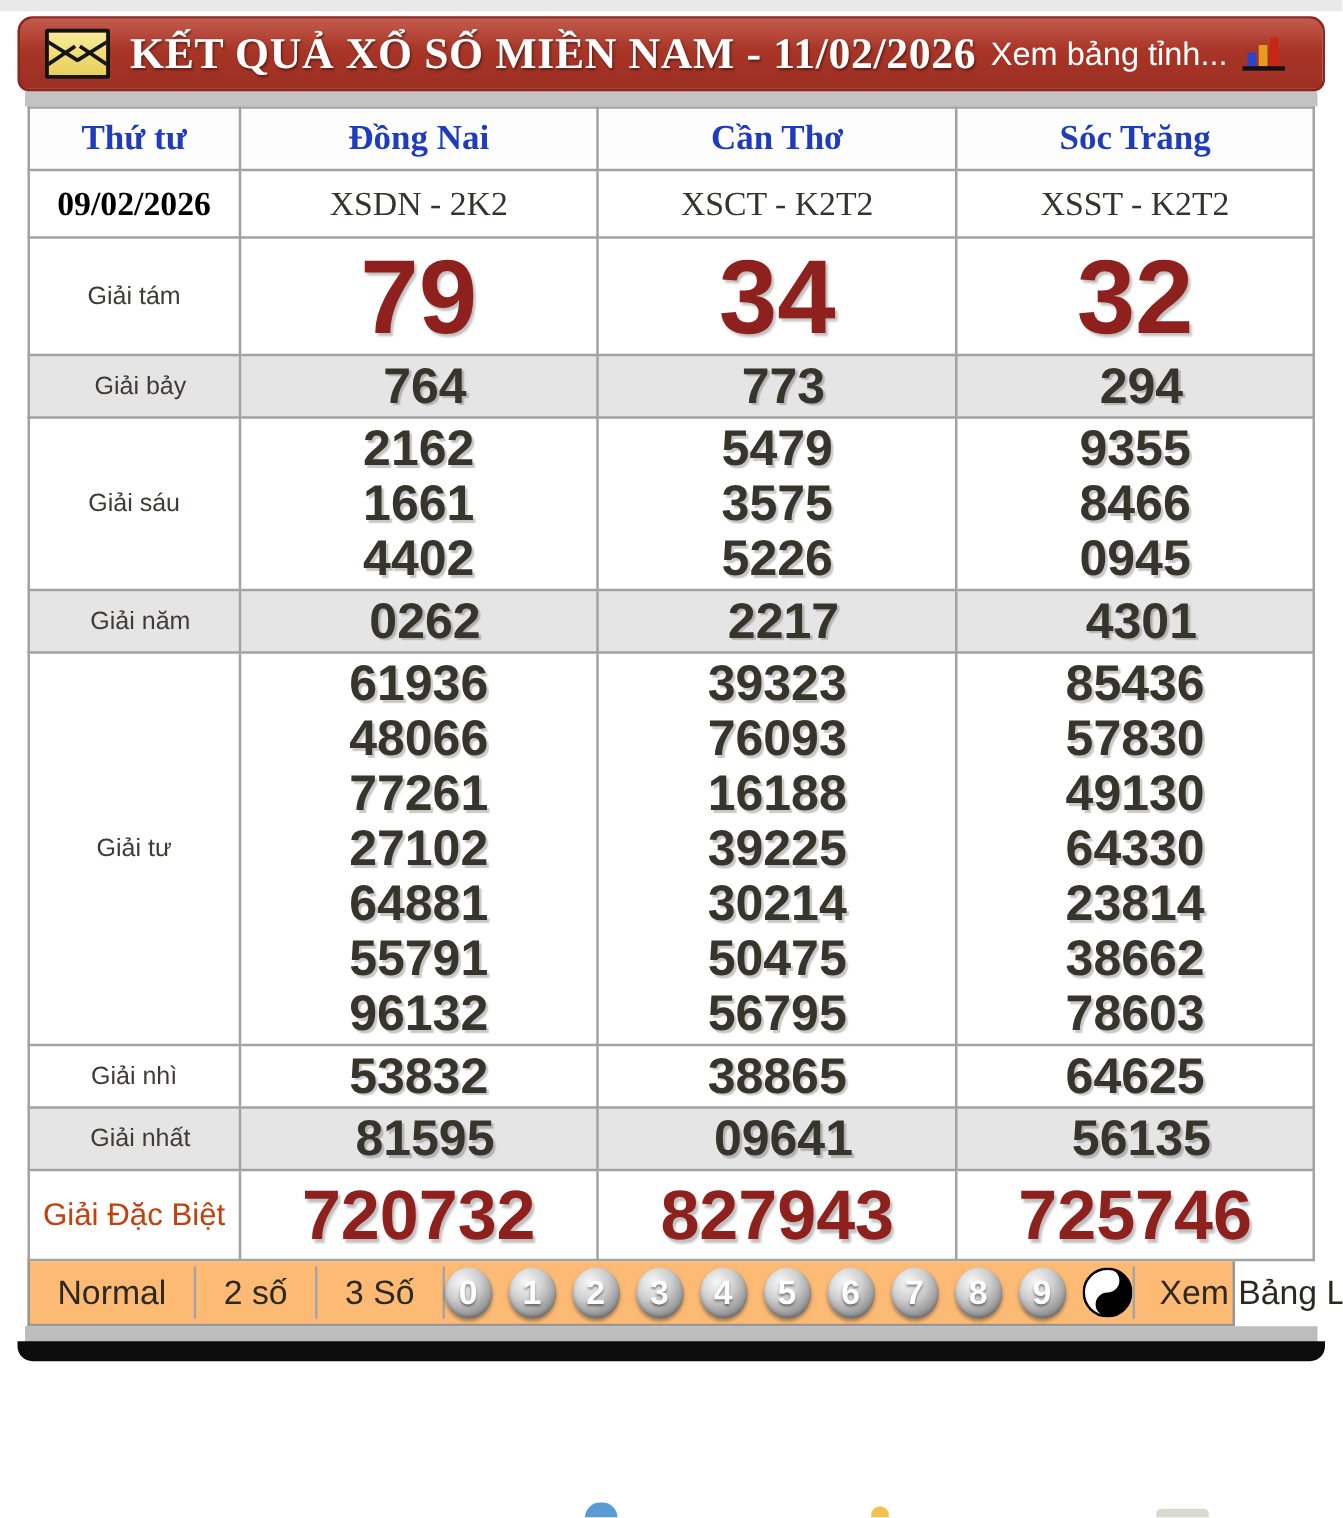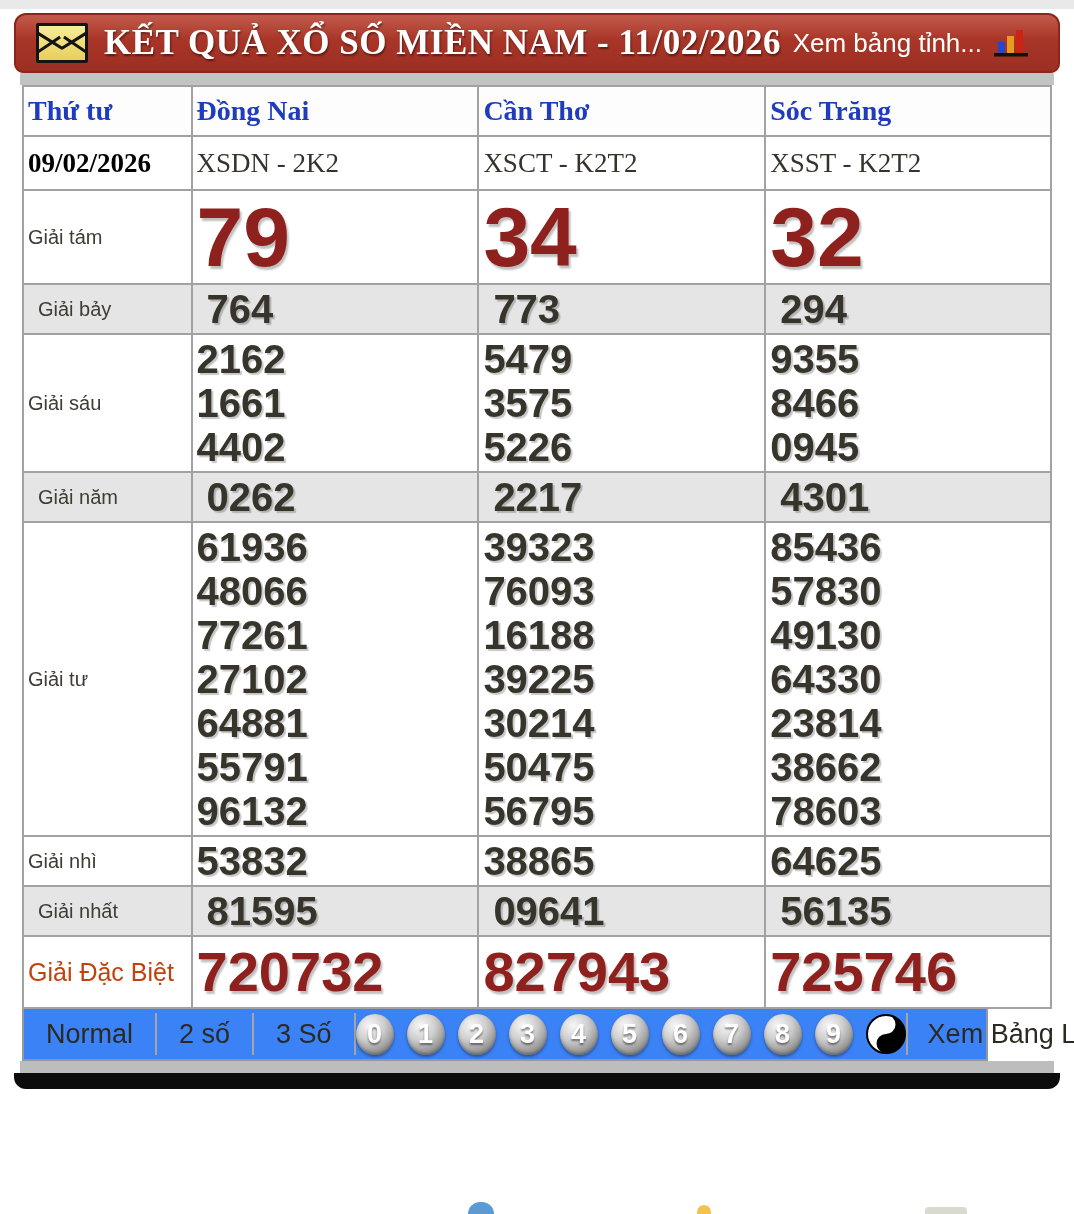--- a/index.html
+++ b/index.html
@@ -38,40 +38,40 @@
   .chart-ic{width:40px;height:30px;display:block;}
   
   .strip-top{margin:-6px 20px 0;height:18px;background:#c3c3c3;border-radius:9px 9px 0 0;position:relative;z-index:1;}
   .strip-bot{margin:0 20px;height:14px;background:#bdbdbd;}
   .black-bar{margin:-2px 14px 0;height:16px;background:#0c0c0c;border-radius:0 0 12px 12px;position:relative;z-index:0;}
   
   table.res{
     width:1030px;margin:0 22px;border-collapse:collapse;background:#fff;
     border:2px solid #8f8f8f;
   }
-  table.res td,table.res th{border:2px solid #a2a2a2;text-align:left;vertical-align:middle;padding:2px 4px;}
+  table.res td,table.res th{border:2px solid #a2a2a2;text-align:center;vertical-align:middle;padding:2px 4px;}
   thead th{
     font-family:"Liberation Serif",serif;font-size:28px;font-weight:bold;
     color:#1f3cbd;height:44px;background:#fdfdfd;cursor:pointer;
   }
   .date-cell{font-family:"Liberation Serif",serif;font-weight:bold;color:#000;font-size:27px;height:48px;}
   .code-cell{font-family:"Liberation Serif",serif;color:#35332b;font-size:27px;}
   .label-cell{font-size:20px;color:#3e3c34;}
   .num{
     font-weight:bold;font-size:40px;color:#37342b;line-height:44px;
     text-shadow:2px 2px 1px rgba(0,0,0,.22);
   }
   tr.gray td{background:#e5e5e5;padding-left:14px;}
   tr.big .num{font-size:84px;color:#8e211d;line-height:88px;text-shadow:2px 3px 2px rgba(0,0,0,.25);}
   tr.special .num{font-size:56px;color:#8e211d;line-height:66px;text-shadow:2px 3px 2px rgba(0,0,0,.25);}
   tr.special .label-cell{color:#c2410c;font-size:25px;}
   
   .foot{
     margin:0 22px;width:966px;box-sizing:border-box;height:52px;
-    background:#3b82f6;border:2px solid #979797;border-top:0;
+    background:#fdba74;border:2px solid #979797;border-top:0;
     display:flex;align-items:center;font-size:27px;color:#2c2a20;
   }
   .ftab{padding:0 22px;white-space:nowrap;cursor:pointer;}
   .fsep{width:2px;height:42px;background:#a5a5a5;flex:0 0 auto;}
   .digits{flex:1;display:flex;align-items:center;justify-content:center;gap:13px;}
   .dbtn{
     width:38px;height:41px;border-radius:50%;cursor:pointer;
     background:radial-gradient(circle at 35% 28%, #f7f7f7 0%, #cfcfcf 38%, #9a9a9a 68%, #747474 95%);
     box-shadow:0 2px 3px rgba(0,0,0,.35), inset 0 -2px 3px rgba(0,0,0,.25);
     display:flex;align-items:center;justify-content:center;

